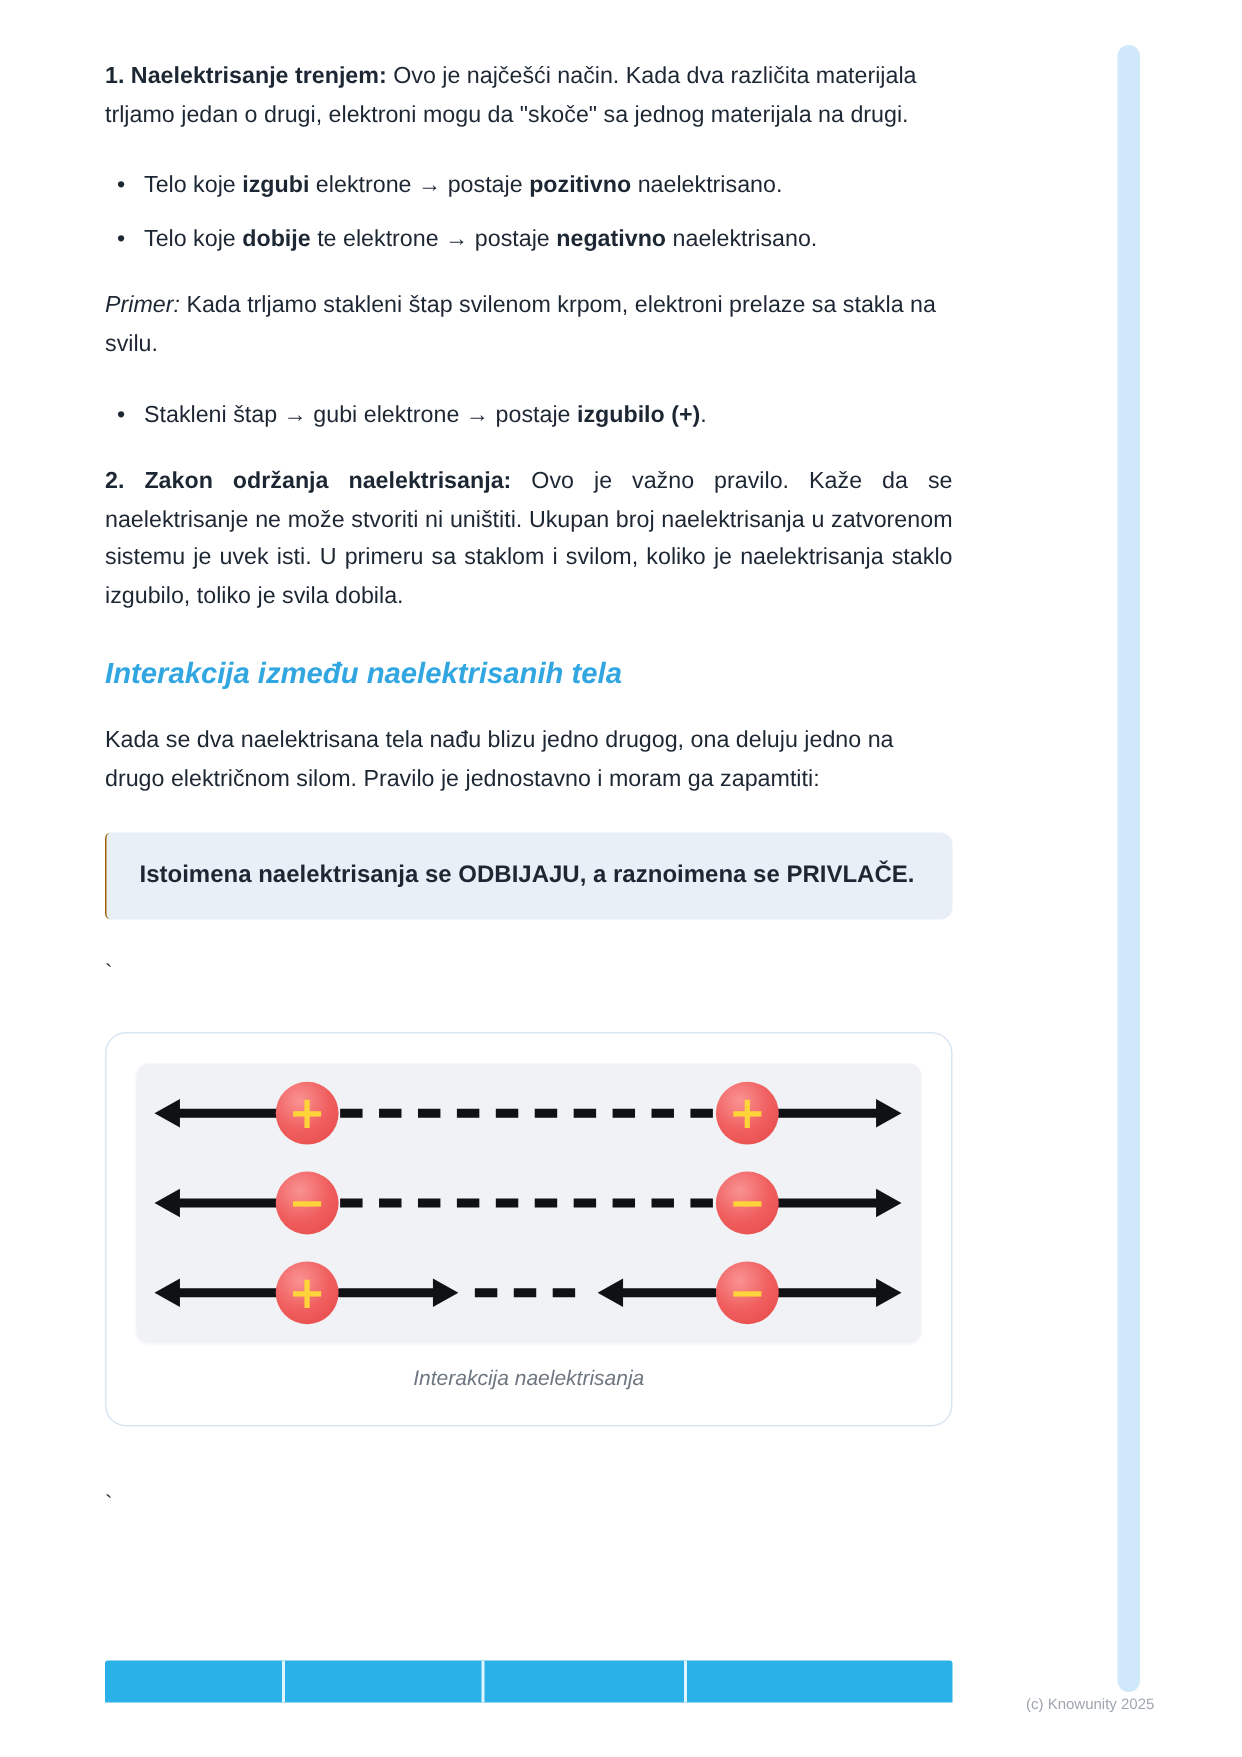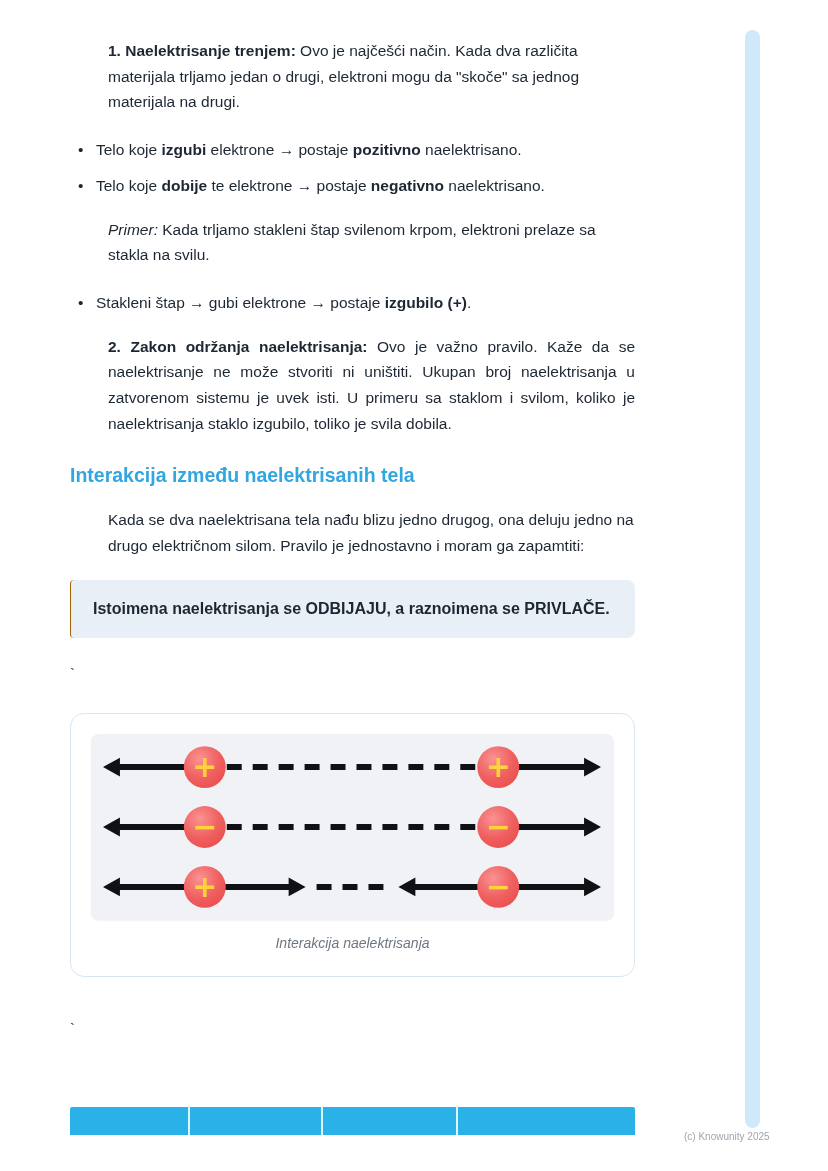--- a/index.html
+++ b/index.html
@@ -5,30 +5,30 @@
   * { margin:0; padding:0; box-sizing:border-box; }
   html, body { background:#ffffff; }
   body {
     position:relative;
     width:828px; height:1171px;
     overflow:hidden;
     font-family:"Liberation Sans","DejaVu Sans",sans-serif;
     font-size:15.5px; line-height:1.66; color:#1d2733;
   }
   .content { position:absolute; left:70px; top:0; width:565px; padding-top:38px; }
-  p.body-text { margin-bottom:22px;margin-left:38px; }
+  p.body-text { margin-bottom:22px; }
   p.justified { text-align:justify; }
   b, strong { font-weight:700; }
   em.lead-italic { font-style:italic; }
 
   ul.bullets { list-style:none; margin:0 0 18px 0; }
   ul.bullets li { position:relative; padding-left:26px; margin-bottom:10px; }
   ul.bullets li::before { content:"•"; position:absolute; left:8px; top:0; color:#1d2733; }
 
-  h2.section-heading { font-size:19.5px; font-weight:700; color:#31a6e0; margin:22px 0 16px 0; }
+  h2.section-heading { font-size:19.5px; font-weight:700; color:#31a6e0; margin:22px 0 16px 0;font-style:italic; }
 
   .callout {
     margin-top:22px;
     background:#e9eff6;
     border-left:1px solid #a16207;
     border-radius:4px 8px 8px 4px;
     padding:15px 22px;
     font-weight:700; font-size:16px; line-height:1.75;
     text-align:justify;
   }

